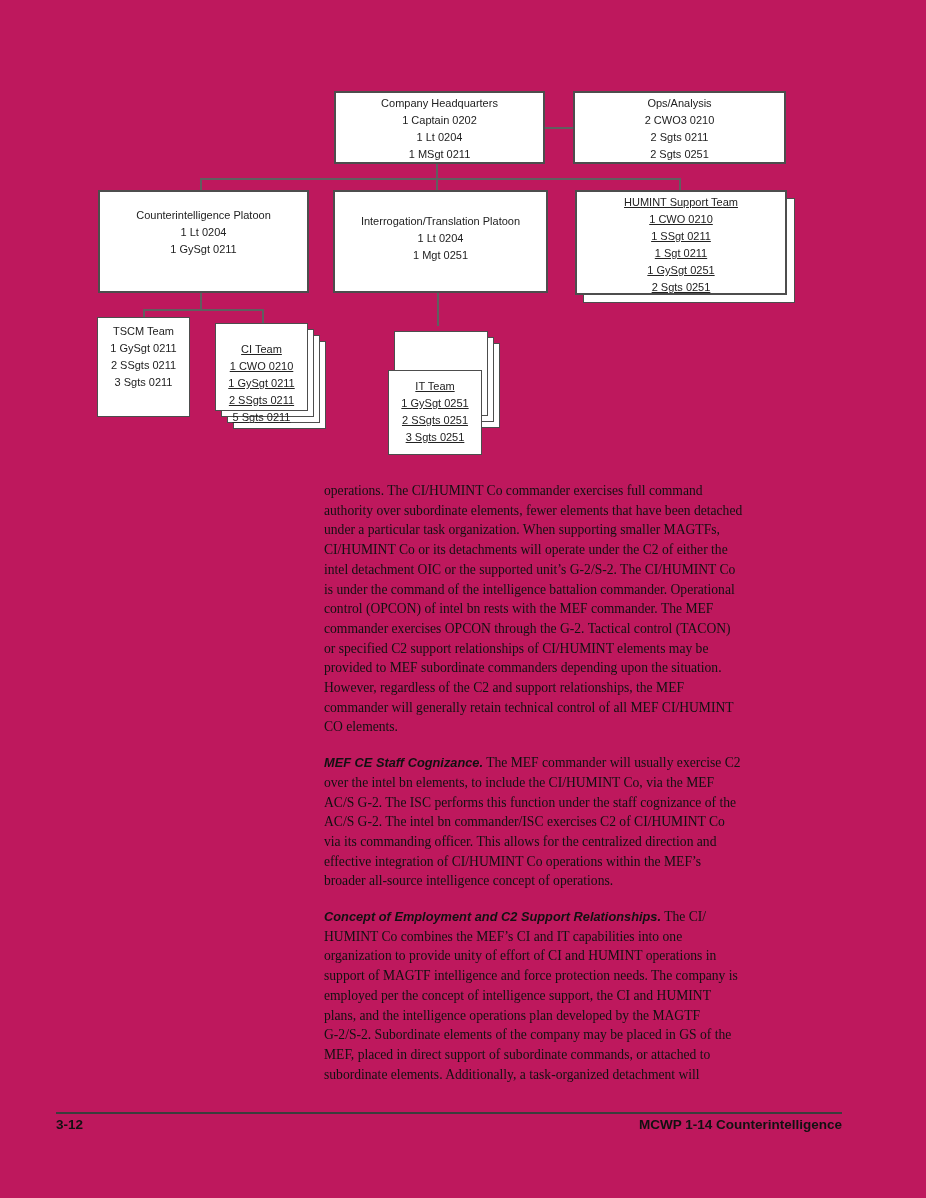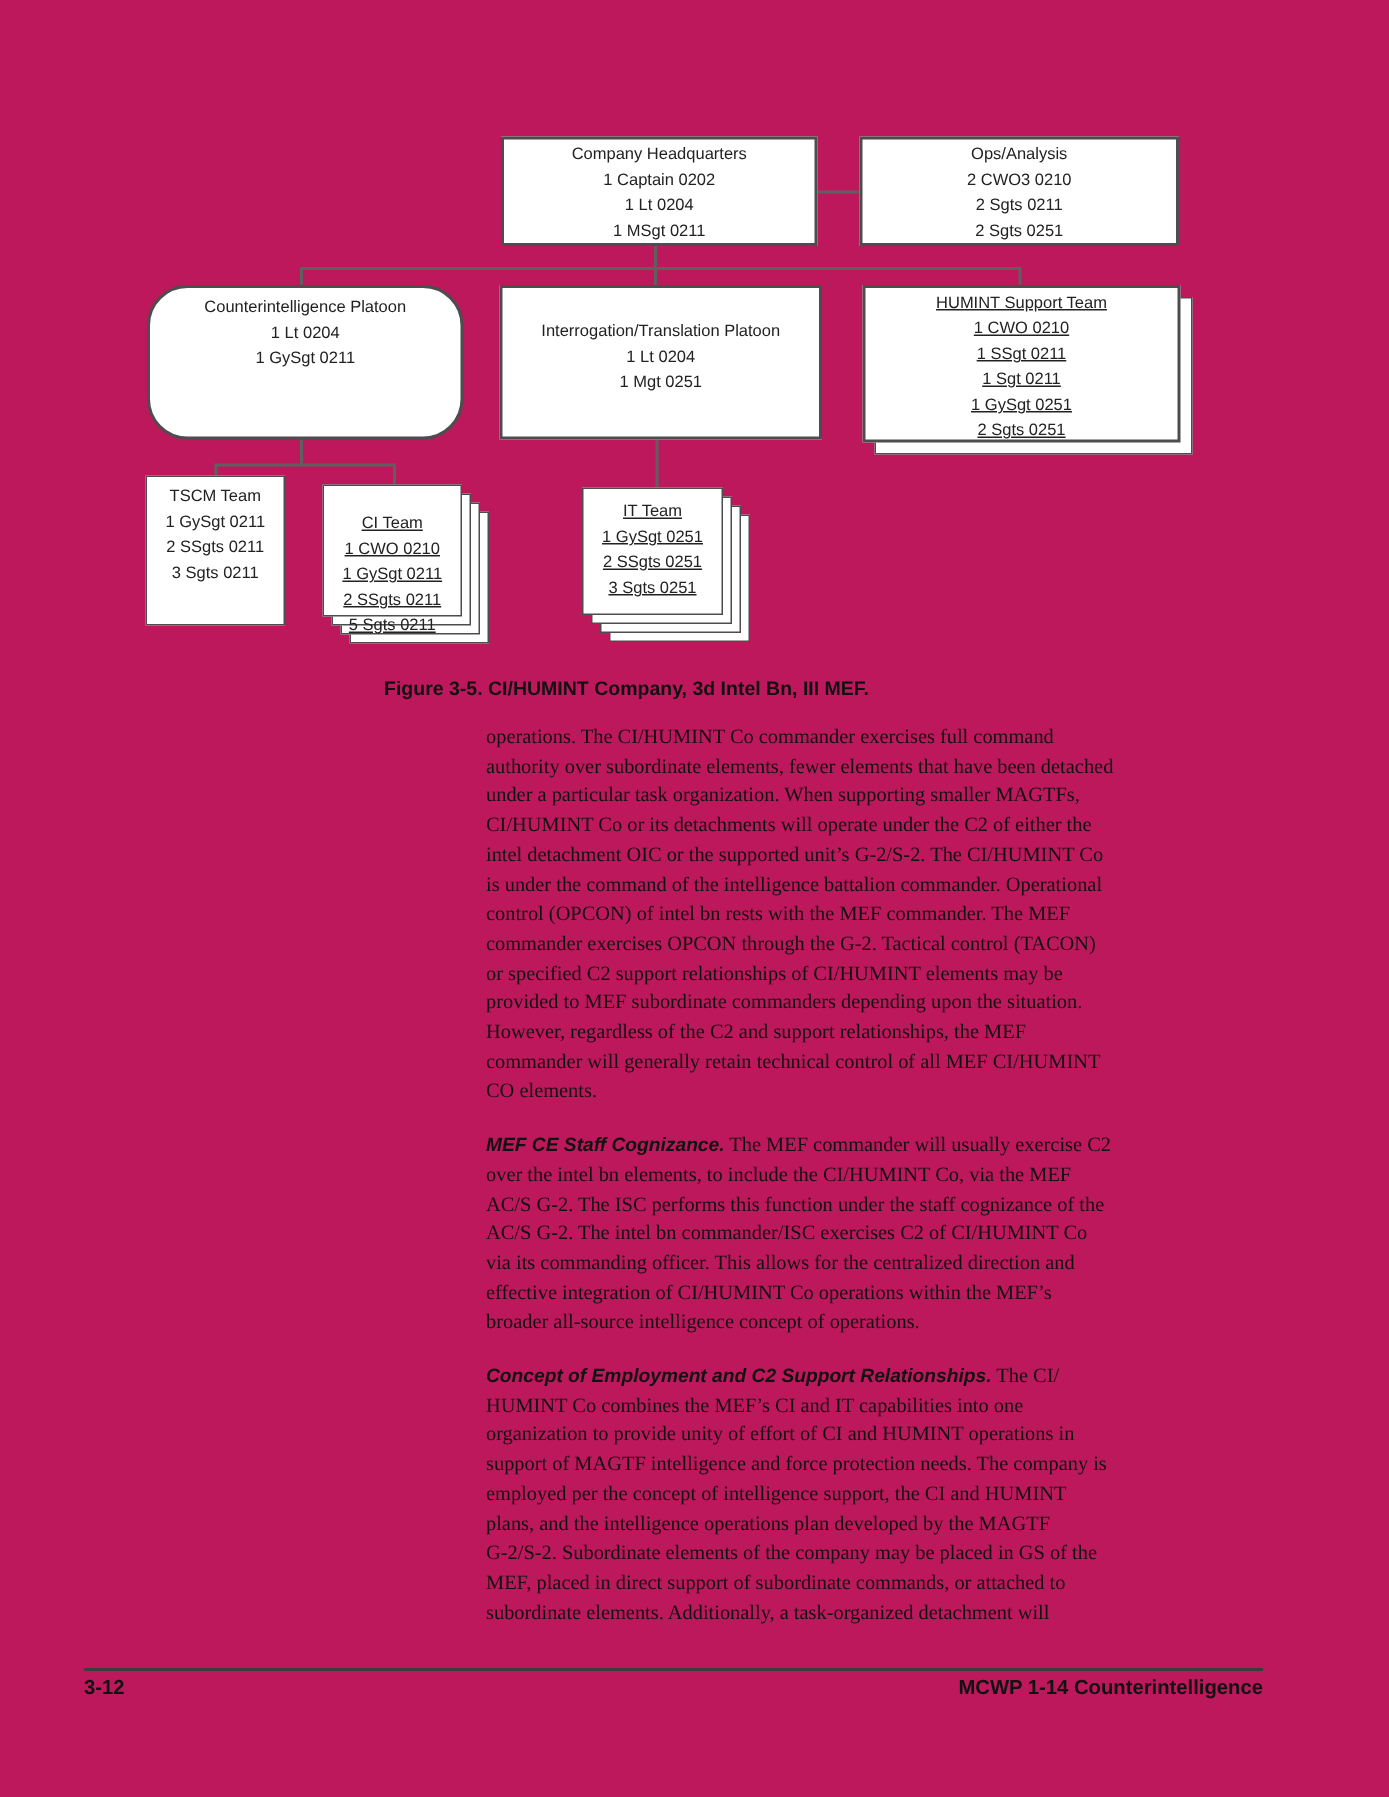--- a/index.html
+++ b/index.html
@@ -17,29 +17,29 @@
     white-space:pre-line;
   }
   .stack { position:absolute; }
   .stack .node { left:0; top:0; width:100%; height:100%;text-decoration:underline; }
   .layer { position:absolute; background:#fff; border:1.5px solid #4d4d4d; width:100%; height:100%; }
   .small { border-width:1.5px; }
   .conn { position:absolute; background:#5f5f5f; }
   
   .n-hq   { left:334px; top:91px;  width:211px; height:73px;  padding-top:2px; }
   .n-ops  { left:573px; top:91px;  width:213px; height:73px;  padding-top:2px; }
-  .n-cip  { left:98px;  top:190px; width:211px; height:103px; padding-top:5px;border-radius:27px; }
+  .n-cip  { left:98px;  top:190px; width:211px; height:103px; padding-top:15px; }
   .n-itp  { left:333px; top:190px; width:215px; height:103px; padding-top:21px; }
   .s-hst  { left:575px; top:190px; width:212px; height:105px; }
   .s-hst .node { padding-top:2px; }
   .n-tscm { left:97px;  top:317px; width:93px;  height:100px;  padding-top:5px; }
   .s-cit  { left:215px; top:323px; width:93px;  height:88px; }
   .s-cit .node { padding-top:17px; }
   .s-itt  { left:388px; top:325px; width:94px;  height:85px; }
-  .s-itt .node { padding-top:7px; }
+  .s-itt .node { padding-top:7px;margin-top:45px; }
   .off1 { left:6px;  top:6px; }
   .off2 { left:12px; top:12px; }
   .off3 { left:18px; top:18px; }
   .off-s { left:8px; top:8px; }
   
   .c-hq-ops   { left:545px; top:127px; width:28px;  height:2px; }
   .c-hq-down  { left:436px; top:164px; width:2px;   height:27px; }
   .c-bus      { left:200px; top:178px; width:481px; height:2px; }
   .c-bus-l    { left:200px; top:178px; width:2px;   height:13px; }
   .c-bus-r    { left:679px; top:178px; width:2px;   height:13px; }
@@ -133,21 +133,20 @@
       <div class="layer off3"></div>
       <div class="layer off2"></div>
       <div class="layer off1"></div>
       <div class="node small">IT Team
 1 GySgt 0251
 2 SSgts 0251
 3 Sgts 0251</div>
     </div>
   </div>
 
-  <div class="caption">Figure 3-5. CI/HUMINT Company, 3d Intel Bn, III MEF.</div>
 
   <div class="bodytext">
     <p><span class="plead"></span><span class="pbody">operations. The CI/HUMINT Co commander exercises full command
 authority over subordinate elements, fewer elements that have been detached
 under a particular task organization. When supporting smaller MAGTFs,
 CI/HUMINT Co or its detachments will operate under the C2 of either the
 intel detachment OIC or the supported unit’s G-2/S-2. The CI/HUMINT Co
 is under the command of the intelligence battalion commander. Operational
 control (OPCON) of intel bn rests with the MEF commander. The MEF
 commander exercises OPCON through the G-2. Tactical control (TACON)

